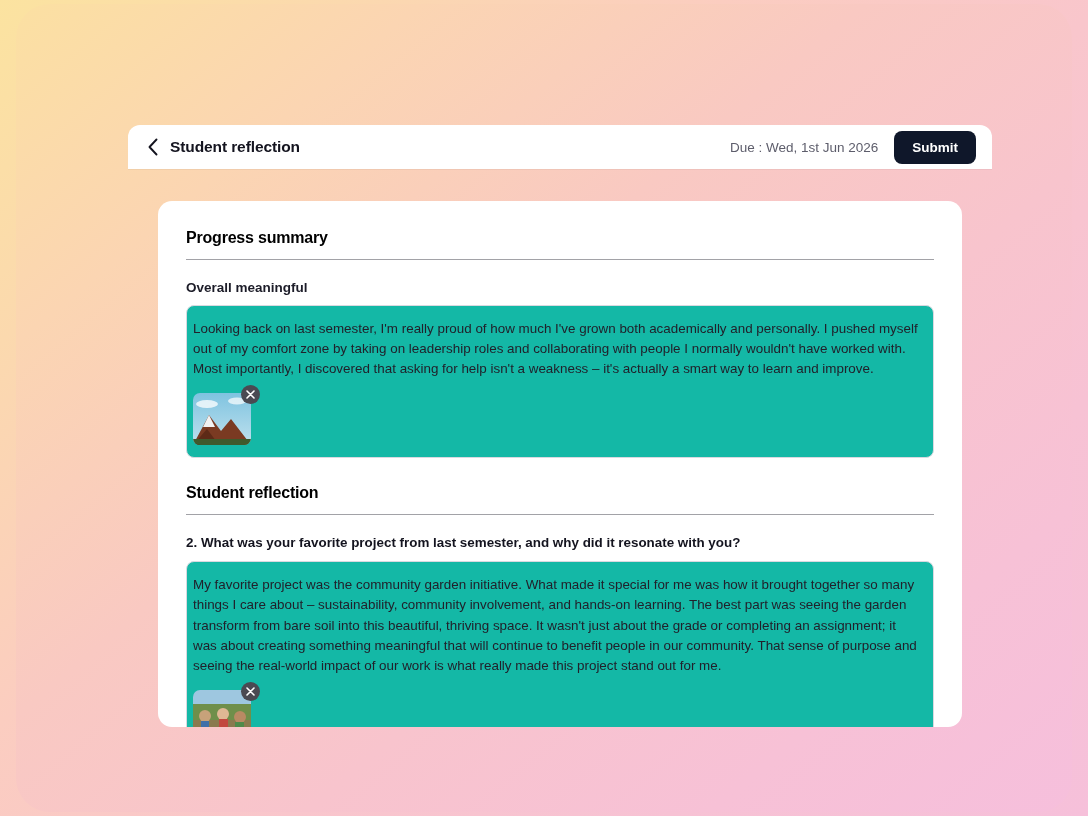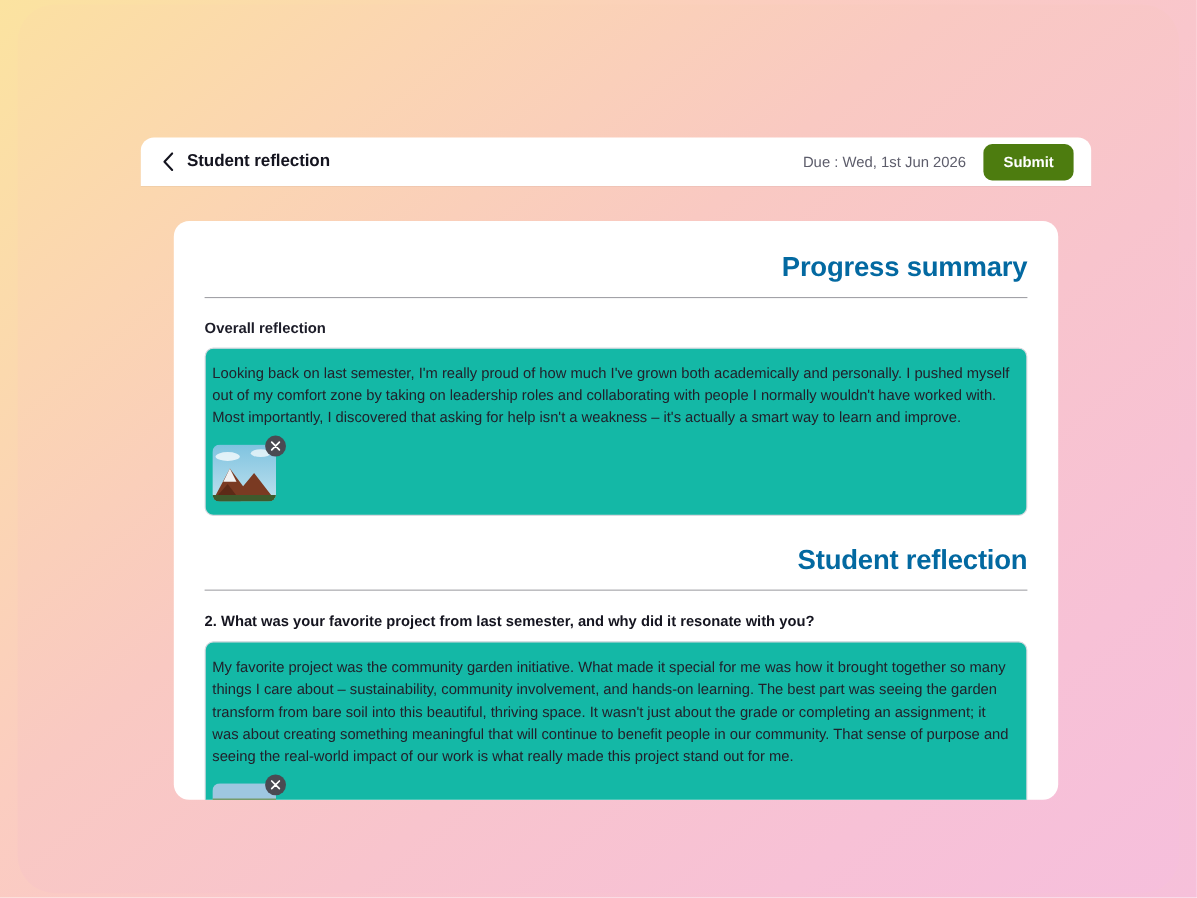--- a/index.html
+++ b/index.html
@@ -66,21 +66,21 @@
     letter-spacing: -0.1px;
   }
   .topbar-spacer { flex: 1 1 auto; }
   .due-text {
     font-size: 13.5px;
     color: #5d5d6b;
     margin-right: 16px;
     white-space: nowrap;
   }
   .submit-btn {
-    background: #4d7c0f;
+    background: #0f172a;
     color: #ffffff;
     font-size: 13.5px;
     font-weight: 700;
     border: none;
     border-radius: 8px;
     padding: 9px 18px;
     cursor: pointer;
     font-family: "Liberation Sans", sans-serif;
   }
   
@@ -89,26 +89,25 @@
     left: 30px;
     top: 76px;
     width: 804px;
     height: 526px;
     background: #ffffff;
     border-radius: 14px;
     padding: 28px 28px 0 28px;
     overflow: hidden;
   }
   .section-title {
-    font-size: 25px;
-    font-weight: 700;
-    color: #0369a1;
+    font-size: 16px;
+    font-weight: 700;
+    color: #000000;
     letter-spacing: -0.2px;
     margin: 0 0 12px 0;
-    text-align: right;
   }
   .divider {
     height: 1px;
     background: #56565e;
     opacity: 0.55;
     margin-bottom: 20px;
   }
   .field-label {
     font-size: 13.5px;
     font-weight: 700;
@@ -183,21 +182,21 @@
       <div class="topbar-spacer"></div>
       <div class="due-text">Due : Wed, 1st Jun 2026</div>
       <button class="submit-btn">Submit</button>
     </div>
 
     <div class="content-card">
 
       <div class="section-title">Progress summary</div>
       <div class="divider"></div>
 
-      <div class="field-label">Overall reflection</div>
+      <div class="field-label">Overall meaningful</div>
 
       <div class="textbox">
         <p>Looking back on last semester, I'm really proud of how much I've grown both academically and personally. I pushed myself out of my comfort zone by taking on leadership roles and collaborating with people I normally wouldn't have worked with. Most importantly, I discovered that asking for help isn't a weakness – it's actually a smart way to learn and improve.</p>
         <div class="attachments">
           <div class="thumb-wrap">
             <span class="thumb">
               <svg width="58" height="52" viewBox="0 0 58 52" aria-hidden="true">
                 <defs>
                   <linearGradient id="sky1" x1="0" y1="0" x2="0" y2="1">
                     <stop offset="0%" stop-color="#7fc3e0"></stop>

